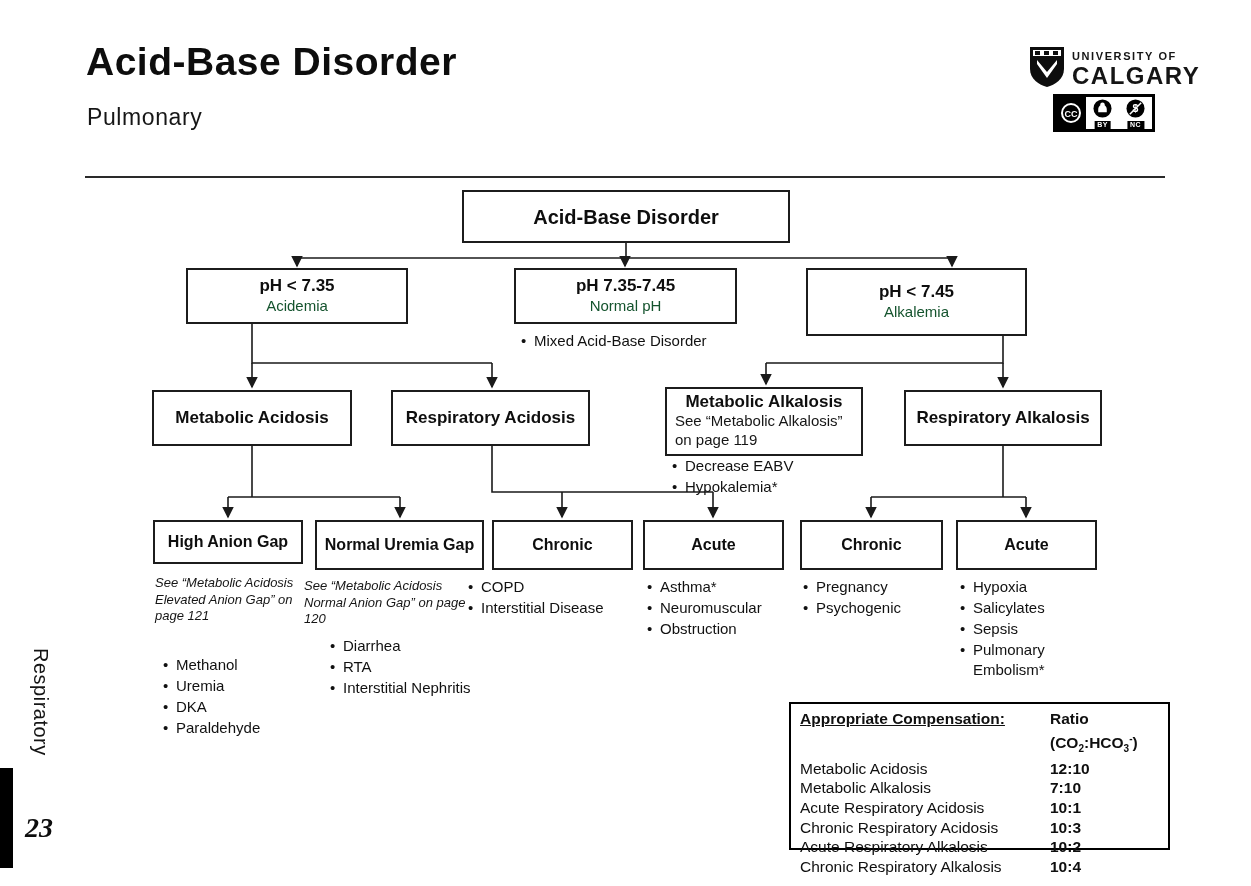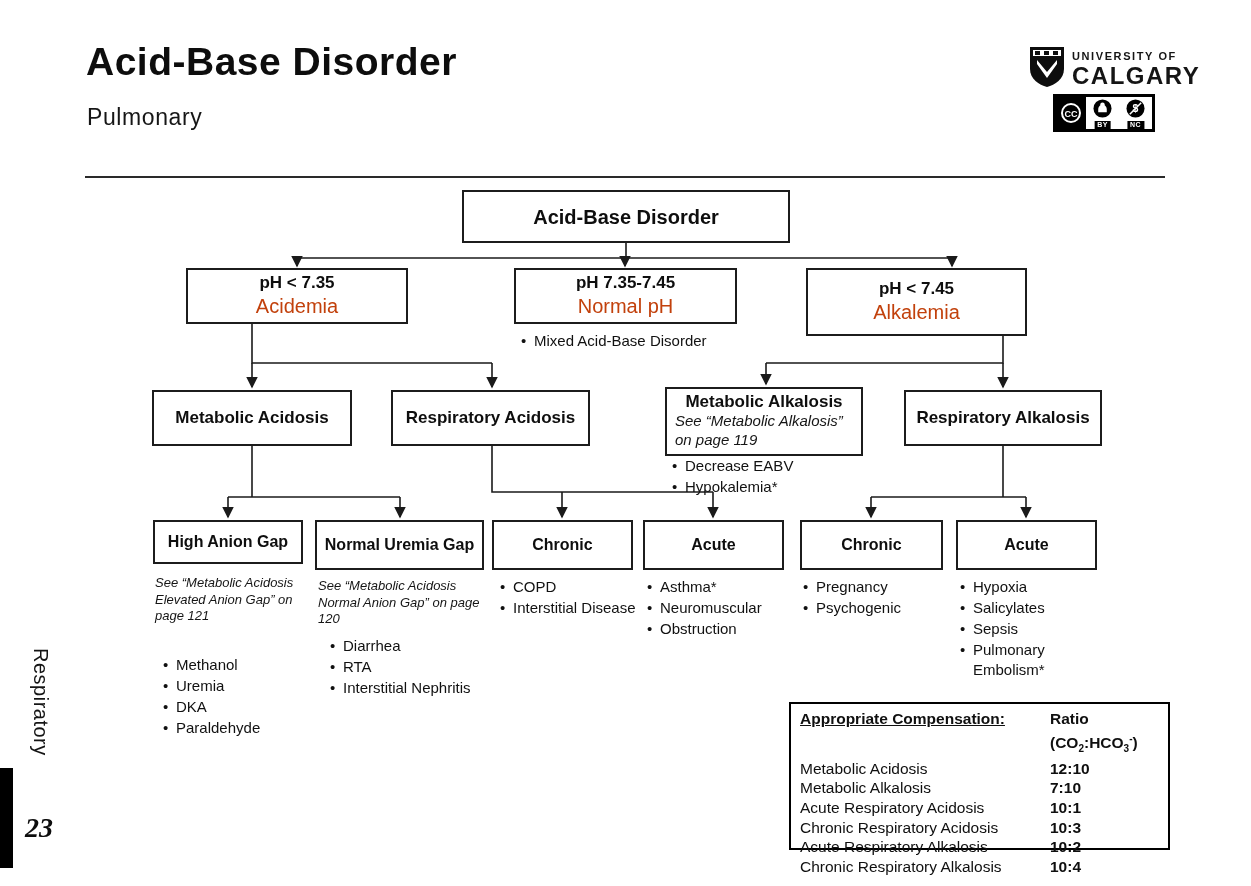--- a/index.html
+++ b/index.html
@@ -23,23 +23,23 @@
   .cc-cell{flex:1;position:relative;display:flex;align-items:flex-start;justify-content:center;padding-top:2px;}
   .cc-chip{position:absolute;bottom:0;left:50%;transform:translateX(-50%);background:#000;color:#fff;font-size:7px;font-weight:700;line-height:8px;padding:0 3px;letter-spacing:.5px;}
   
   .side-label{position:absolute;left:52px;top:648px;width:160px;font-size:20px;letter-spacing:.5px;color:#141414;transform:rotate(90deg);transform-origin:0 0;}
   .side-bar{position:absolute;left:0;top:768px;width:13px;height:100px;background:#000;}
   .page-number{position:absolute;left:25px;top:812px;font-family:"Liberation Serif","DejaVu Serif",serif;font-style:italic;font-weight:700;font-size:28px;color:#0d0d0d;}
   
   .fc-box{position:absolute;background:#fff;border:2.5px solid #1c1c1c;box-sizing:border-box;
     display:flex;flex-direction:column;align-items:center;justify-content:center;text-align:center;}
   .fc-box .bx-title{font-weight:700;font-size:17px;line-height:1.2;color:#0e0e0e;}
-  .fc-box .bx-sub{font-size:20px;line-height:1.25;color:#c2410c;}
+  .fc-box .bx-sub{font-size:15px;line-height:1.25;color:#14532d;}
   .fc-box.small .bx-title{font-size:16px;}
-  .bx-ref{font-style:italic;font-size:15px;line-height:1.22;text-align:left;color:#151515;}
+  .bx-ref{font-size:15px;line-height:1.22;text-align:left;color:#151515;}
   .fc-note{position:absolute;font-size:15px;line-height:1.3;color:#121212;}
   .ref-note{position:absolute;font-style:italic;font-size:13px;line-height:1.27;color:#151515;}
   ul.blist{list-style:none;margin:0;padding:0;font-size:15px;line-height:1.33;color:#111;}
   ul.blist li{position:relative;padding-left:13px;margin-bottom:1px;}
   ul.blist li::before{content:"•";position:absolute;left:0;top:0;}
   .connectors{position:absolute;left:0;top:0;width:1251px;height:886px;pointer-events:none;}
   
   .comp-table{position:absolute;left:789px;top:702px;width:381px;height:148px;border:2.5px solid #000;box-sizing:border-box;padding:5px 10px 0 9px;font-size:15.5px;line-height:19.7px;color:#0f0f0f;}
   .comp-row{display:flex;}
   .comp-label{width:250px;}
@@ -205,28 +205,28 @@
   </div>
 
   <div class="ref-note" style="left:155px;top:575px;width:152px;">See “Metabolic Acidosis Elevated Anion Gap” on page 121</div>
   <ul class="blist fc-note" style="left:163px;top:655px;width:140px;line-height:1.34;">
     <li>Methanol</li>
     <li>Uremia</li>
     <li>DKA</li>
     <li>Paraldehyde</li>
   </ul>
 
-  <div class="ref-note" style="left:318px;top:578px;width:172px;">See “Metabolic Acidosis Normal Anion Gap” on page 120</div>
+  <div class="ref-note" style="left:304px;top:578px;width:172px;">See “Metabolic Acidosis Normal Anion Gap” on page 120</div>
   <ul class="blist fc-note" style="left:330px;top:636px;width:160px;line-height:1.34;">
     <li>Diarrhea</li>
     <li>RTA</li>
     <li>Interstitial Nephritis</li>
   </ul>
 
-  <ul class="blist fc-note" style="left:500px;top:577px;width:140px;line-height:1.34;">
+  <ul class="blist fc-note" style="left:468px;top:577px;width:140px;line-height:1.34;">
     <li>COPD</li>
     <li>Interstitial Disease</li>
   </ul>
 
   <ul class="blist fc-note" style="left:803px;top:577px;width:130px;line-height:1.34;">
     <li>Pregnancy</li>
     <li>Psychogenic</li>
   </ul>
 
   <ul class="blist fc-note" style="left:647px;top:577px;width:130px;line-height:1.34;">

